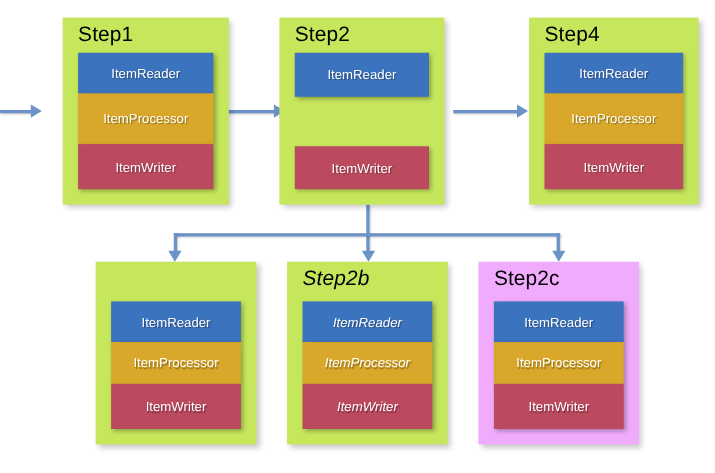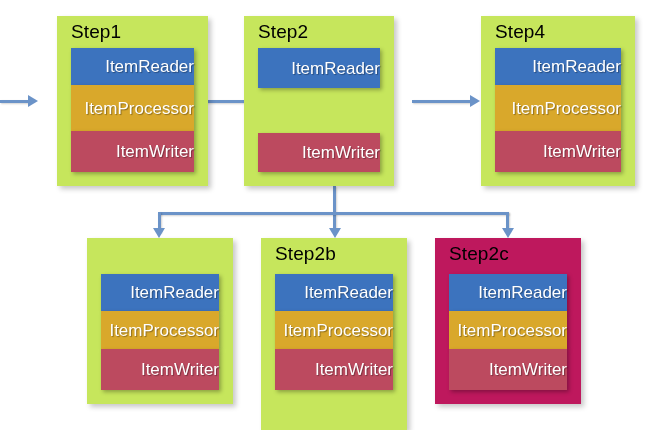--- a/index.html
+++ b/index.html
@@ -26,23 +26,23 @@
     color:#000000;
     letter-spacing:0.1px;
     white-space:nowrap;
   }
   .band{
     position:absolute;
     left:14px;
     right:14px;
     display:flex;
     align-items:center;
-    justify-content:flex-end;
+    justify-content:center;
     color:#ffffff;
-    font-size:17px;
+    font-size:12px;
     line-height:1;
     text-shadow:1px 1px 1px rgba(0,0,0,0.35);
     box-shadow:2px 2px 4px rgba(0,0,0,0.30);
     white-space:nowrap;
   }
   .band.reader{background:#3C73BE;}
   .band.processor{background:#D9A82B;}
   .band.writer{background:#BC4A5F;}
   .band.spacer{background:transparent;box-shadow:none;}
 
@@ -98,21 +98,21 @@
       <span>ItemReader</span>
     </div>
     <div class="band processor" style="top:69px;height:46px;">
       <span>ItemProcessor</span>
     </div>
     <div class="band writer" style="top:115px;height:41px;">
       <span>ItemWriter</span>
     </div>
   </div>
 
-  <div class="step-box" style="left:244px;top:16px;width:150px;height:170px;background:#C6E65C;padding-left:20px;">
+  <div class="step-box" style="left:254px;top:16px;width:150px;height:170px;background:#C6E65C;padding-left:20px;">
     <div class="step-title">Step2</div>
     <div class="band reader" style="top:32px;height:40px;">
       <span>ItemReader</span>
     </div>
     <div class="band spacer" style="top:72px;height:45px;"></div>
     <div class="band writer" style="top:117px;height:39px;">
       <span>ItemWriter</span>
     </div>
   </div>
 
@@ -134,34 +134,34 @@
       <span>ItemReader</span>
     </div>
     <div class="band processor" style="top:73px;height:38px;">
       <span>ItemProcessor</span>
     </div>
     <div class="band writer" style="top:111px;height:41px;">
       <span>ItemWriter</span>
     </div>
   </div>
 
-  <div class="step-box" style="left:261px;top:238px;width:146px;height:192px;background:#C6E65C;">
+  <div class="step-box" style="left:261px;top:238px;width:146px;height:166px;background:#C6E65C;font-style:italic;">
     <div class="step-title">Step2b</div>
     <div class="band reader" style="top:36px;height:37px;">
       <span>ItemReader</span>
     </div>
     <div class="band processor" style="top:73px;height:38px;">
       <span>ItemProcessor</span>
     </div>
     <div class="band writer" style="top:111px;height:41px;">
       <span>ItemWriter</span>
     </div>
   </div>
 
-  <div class="step-box" style="left:435px;top:238px;width:146px;height:166px;background:#be185d;">
+  <div class="step-box" style="left:435px;top:238px;width:146px;height:166px;background:#f0abfc;">
     <div class="step-title">Step2c</div>
     <div class="band reader" style="top:36px;height:37px;">
       <span>ItemReader</span>
     </div>
     <div class="band processor" style="top:73px;height:38px;">
       <span>ItemProcessor</span>
     </div>
     <div class="band writer" style="top:111px;height:41px;">
       <span>ItemWriter</span>
     </div>

